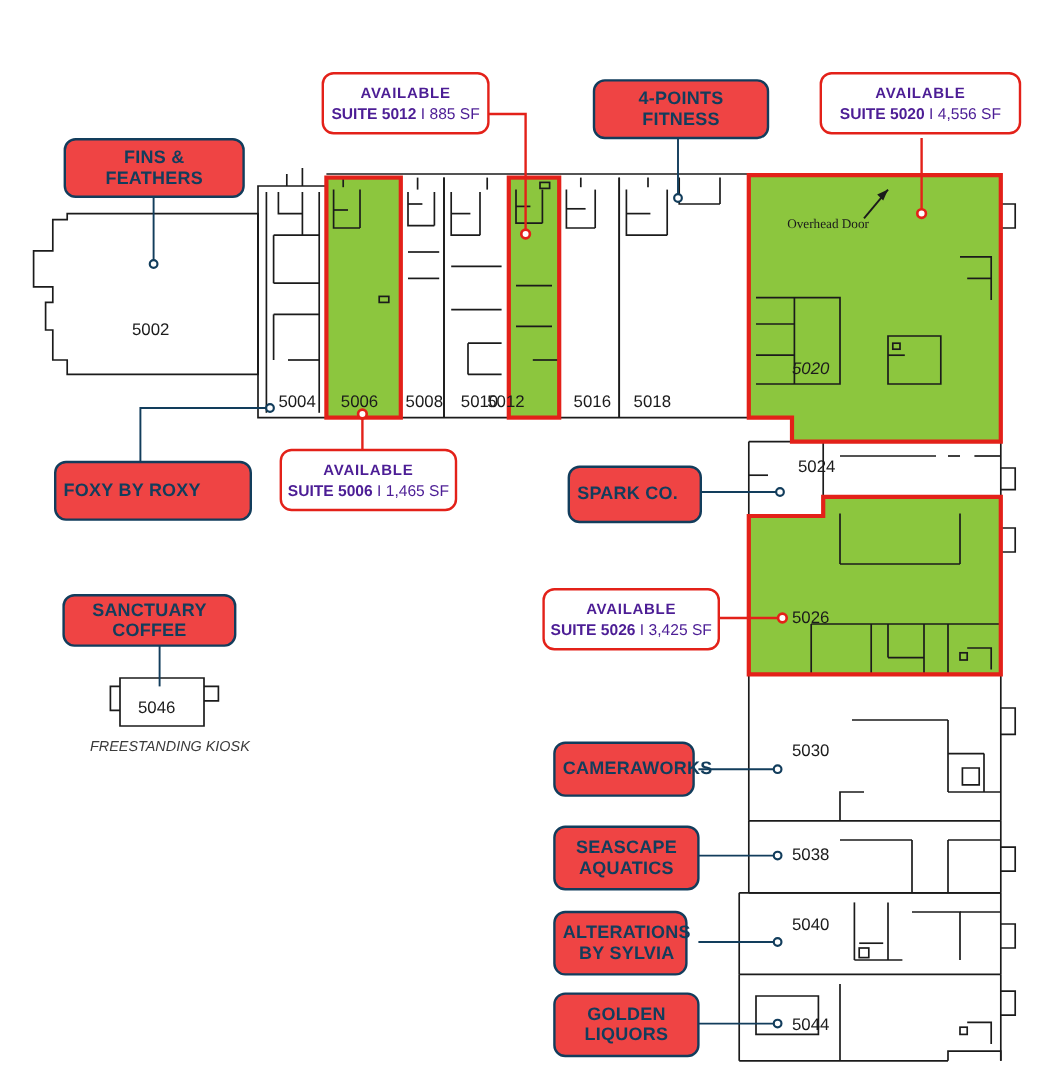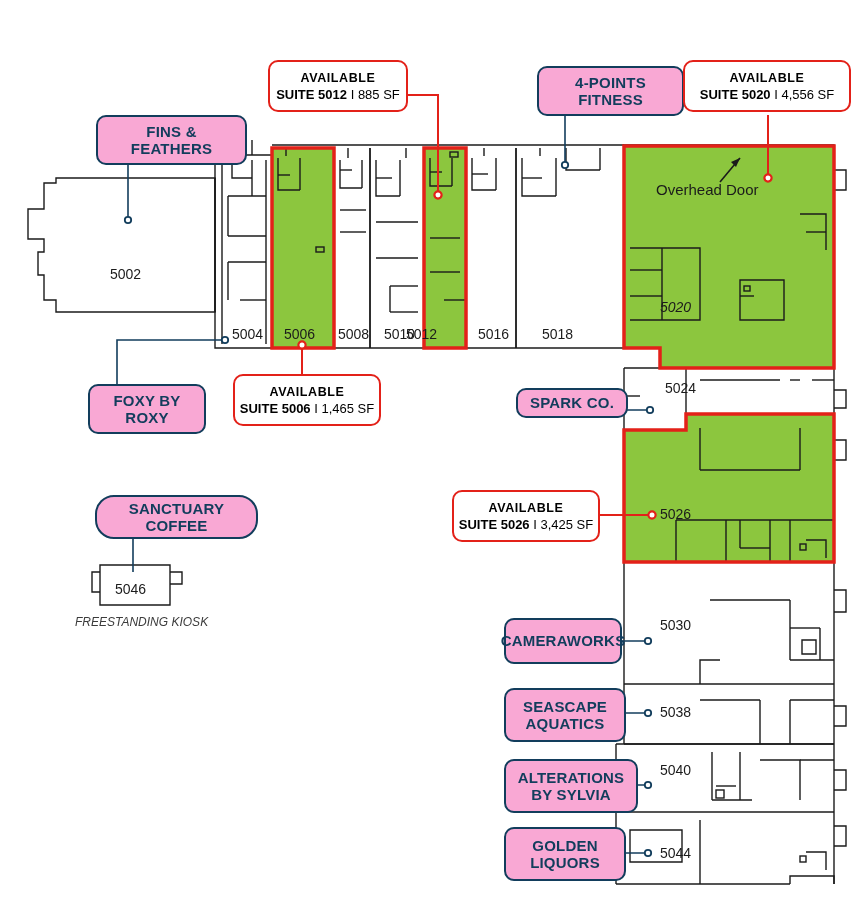--- a/index.html
+++ b/index.html
@@ -20,41 +20,40 @@
     top: 0;
     width: 868px;
     height: 900px;
   }
   
   .callout {
     position: absolute;
     box-sizing: border-box;
     border: 2px solid #123d5c;
     border-radius: 10px;
-    background: #f9a8d4;
+    background: #ef4444;
     color: #123d5c;
     font-weight: bold;
     font-size: 15px;
     letter-spacing: 0.2px;
     display: flex;
     align-items: center;
-    justify-content: center;
+    justify-content: flex-start;
     text-align: center;
     line-height: 1.15;
     padding: 4px 6px;
-    margin-left: 43px;
   }
   
   .avail {
     position: absolute;
     box-sizing: border-box;
     border: 2px solid #e32119;
     border-radius: 10px;
     background: #ffffff;
-    color: #000000;
+    color: #4c1d95;
     display: flex;
     flex-direction: column;
     align-items: center;
     justify-content: center;
     text-align: center;
     padding: 4px 6px;
   }
   .avail .avail-title {
     font-weight: bold;
     font-size: 12.5px;
@@ -72,23 +71,24 @@
   .suite-num {
     position: absolute;
     font-size: 14px;
     color: #1b1b1b;
     font-family: "Liberation Sans", sans-serif;
     white-space: nowrap;
   }
   
   .annot {
     position: absolute;
-    font-size: 15px;
+    font-size: 11px;
     color: #1b1b1b;
     white-space: nowrap;
+    font-family: Liberation Serif, serif;
   }
   .annot-italic {
     position: absolute;
     font-size: 12px;
     font-style: italic;
     color: #3b3b3b;
     white-space: nowrap;
   }
 </style>
 </head>
@@ -332,45 +332,45 @@
   <g>
     <path d="M 720 182 L 740 158" stroke="#1b1b1b" stroke-width="1.6" fill="none"></path>
     <path d="M 740 158 L 731 162 L 736 167 Z" fill="#1b1b1b"></path>
   </g>
 </svg>
 
 <div class="callout" style="left:53px; top:115px; width:151px; height:50px;">
   <span>FINS &amp; FEATHERS</span>
 </div>
 
-<div class="callout" style="left:45px; top:384px; width:118px; height:50px;">
+<div class="callout" style="left:45px; top:384px; width:165px; height:50px;">
   <span>FOXY BY ROXY</span>
 </div>
 
-<div class="callout" style="left:52px; top:495px; width:163px; height:44px;border-radius:19px;">
+<div class="callout" style="left:52px; top:495px; width:145px; height:44px;">
   <span>SANCTUARY COFFEE</span>
 </div>
 
 <div class="callout" style="left:494px; top:66px; width:147px; height:50px;">
   <span>4-POINTS FITNESS</span>
 </div>
 
-<div class="callout" style="left:473px; top:388px; width:112px; height:30px;">
+<div class="callout" style="left:473px; top:388px; width:112px; height:48px;">
   <span>SPARK CO.</span>
 </div>
 
 <div class="callout" style="left:461px; top:618px; width:118px; height:46px;">
   <span>CAMERAWORKS</span>
 </div>
 
 <div class="callout" style="left:461px; top:688px; width:122px; height:54px;">
   <span>SEASCAPE AQUATICS</span>
 </div>
 
-<div class="callout" style="left:461px; top:759px; width:134px; height:54px;">
+<div class="callout" style="left:461px; top:759px; width:112px; height:54px;">
   <span>ALTERATIONS BY SYLVIA</span>
 </div>
 
 <div class="callout" style="left:461px; top:827px; width:122px; height:54px;">
   <span>GOLDEN LIQUORS</span>
 </div>
 
 <div class="avail" style="left:268px; top:60px; width:140px; height:52px;">
   <div class="avail-title">AVAILABLE</div>
   <div class="avail-sub">
@@ -399,21 +399,21 @@
   </div>
 </div>
 
 <div class="suite-num" style="left:110px; top:266px;">5002</div>
 <div class="suite-num" style="left:232px; top:326px;">5004</div>
 <div class="suite-num" style="left:284px; top:326px;">5006</div>
 <div class="suite-num" style="left:338px; top:326px;">5008</div>
 <div class="suite-num" style="left:384px; top:326px;">5010</div>
 <div class="suite-num" style="left:406px; top:326px;">5012</div>
 <div class="suite-num" style="left:478px; top:326px;">5016</div>
-<div class="suite-num" style="left:542px; top:326px;">5018</div>
+<div class="suite-num" style="left:528px; top:326px;">5018</div>
 <div class="suite-num" style="left:660px; top:299px;font-style:italic;">5020</div>
 <div class="suite-num" style="left:665px; top:380px;">5024</div>
 <div class="suite-num" style="left:660px; top:506px;">5026</div>
 <div class="suite-num" style="left:660px; top:617px;">5030</div>
 <div class="suite-num" style="left:660px; top:704px;">5038</div>
 <div class="suite-num" style="left:660px; top:762px;">5040</div>
 <div class="suite-num" style="left:660px; top:845px;">5044</div>
 <div class="suite-num" style="left:115px; top:581px;">5046</div>
 
 <div class="annot" style="left:656px; top:181px;">Overhead Door</div>

